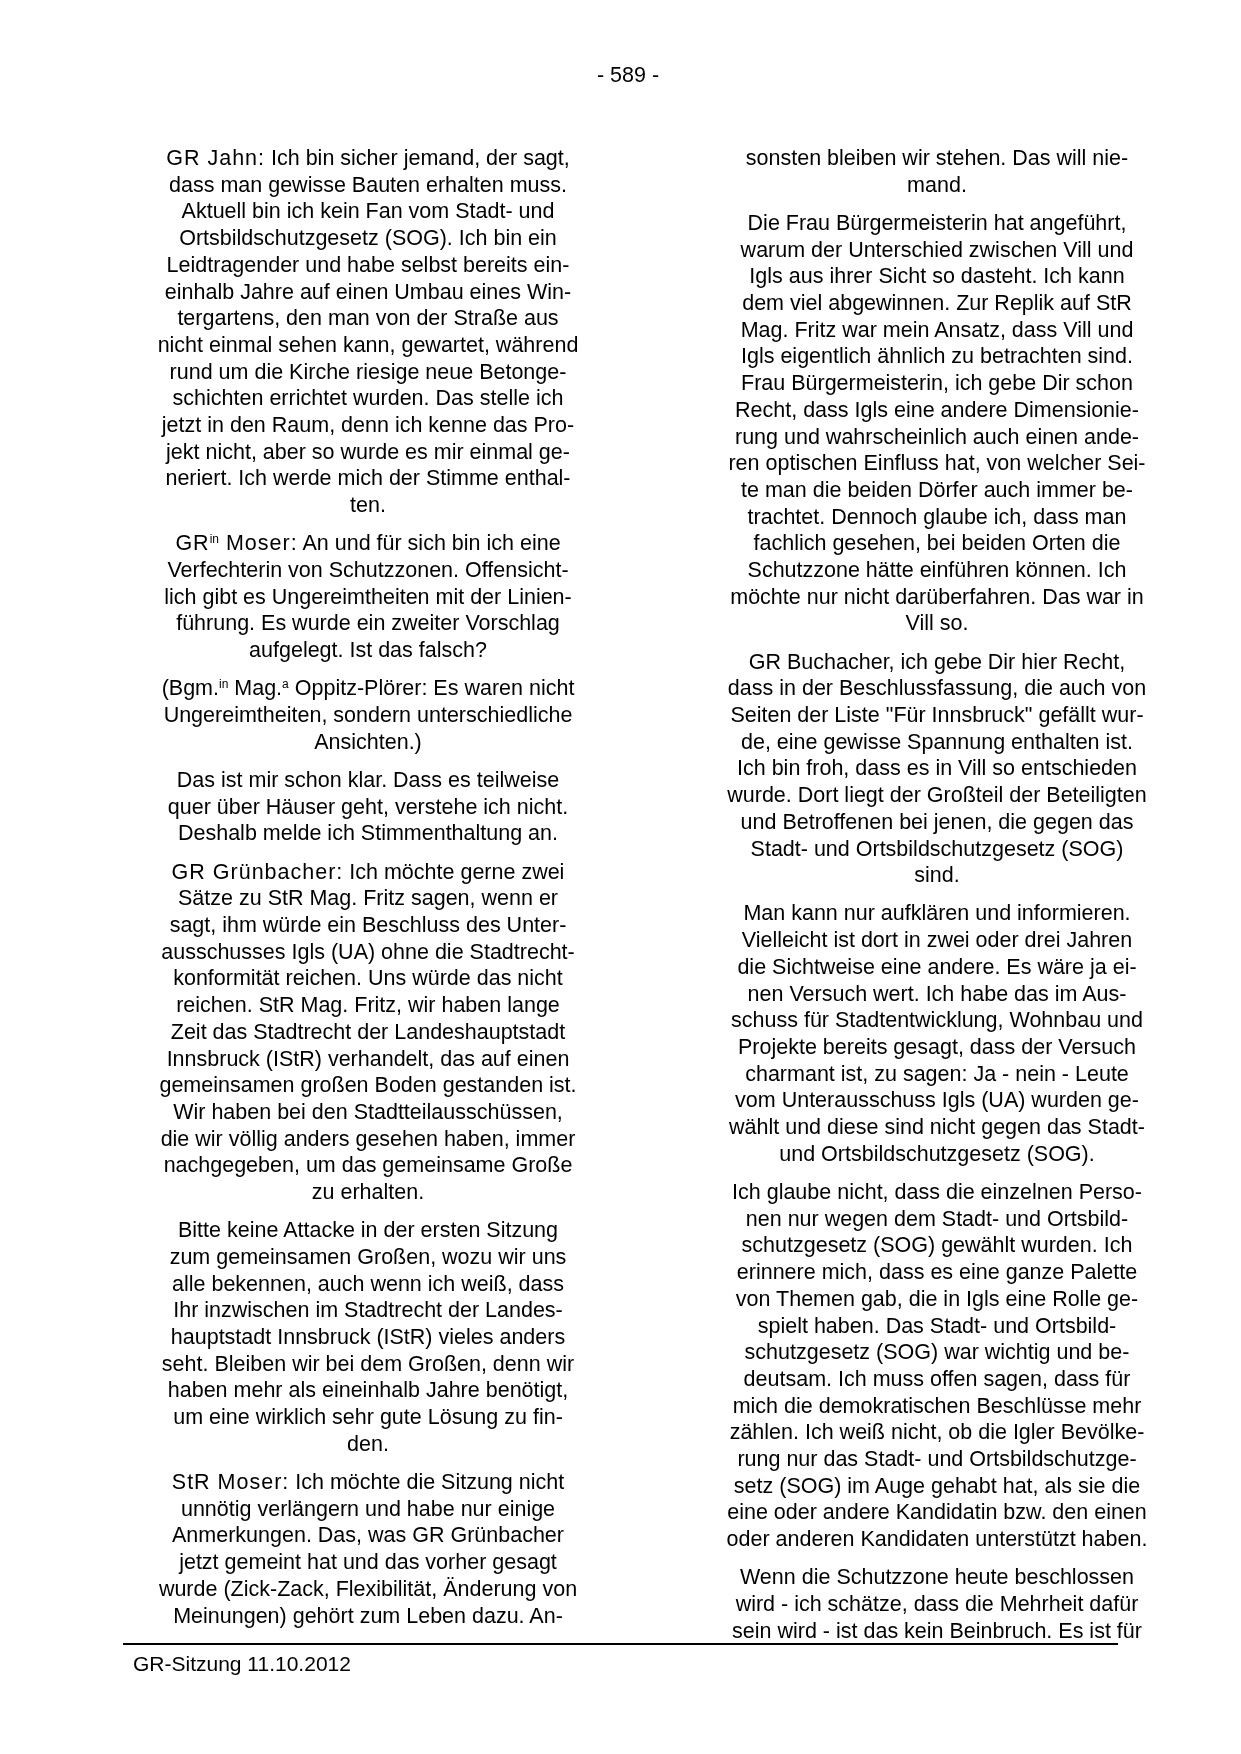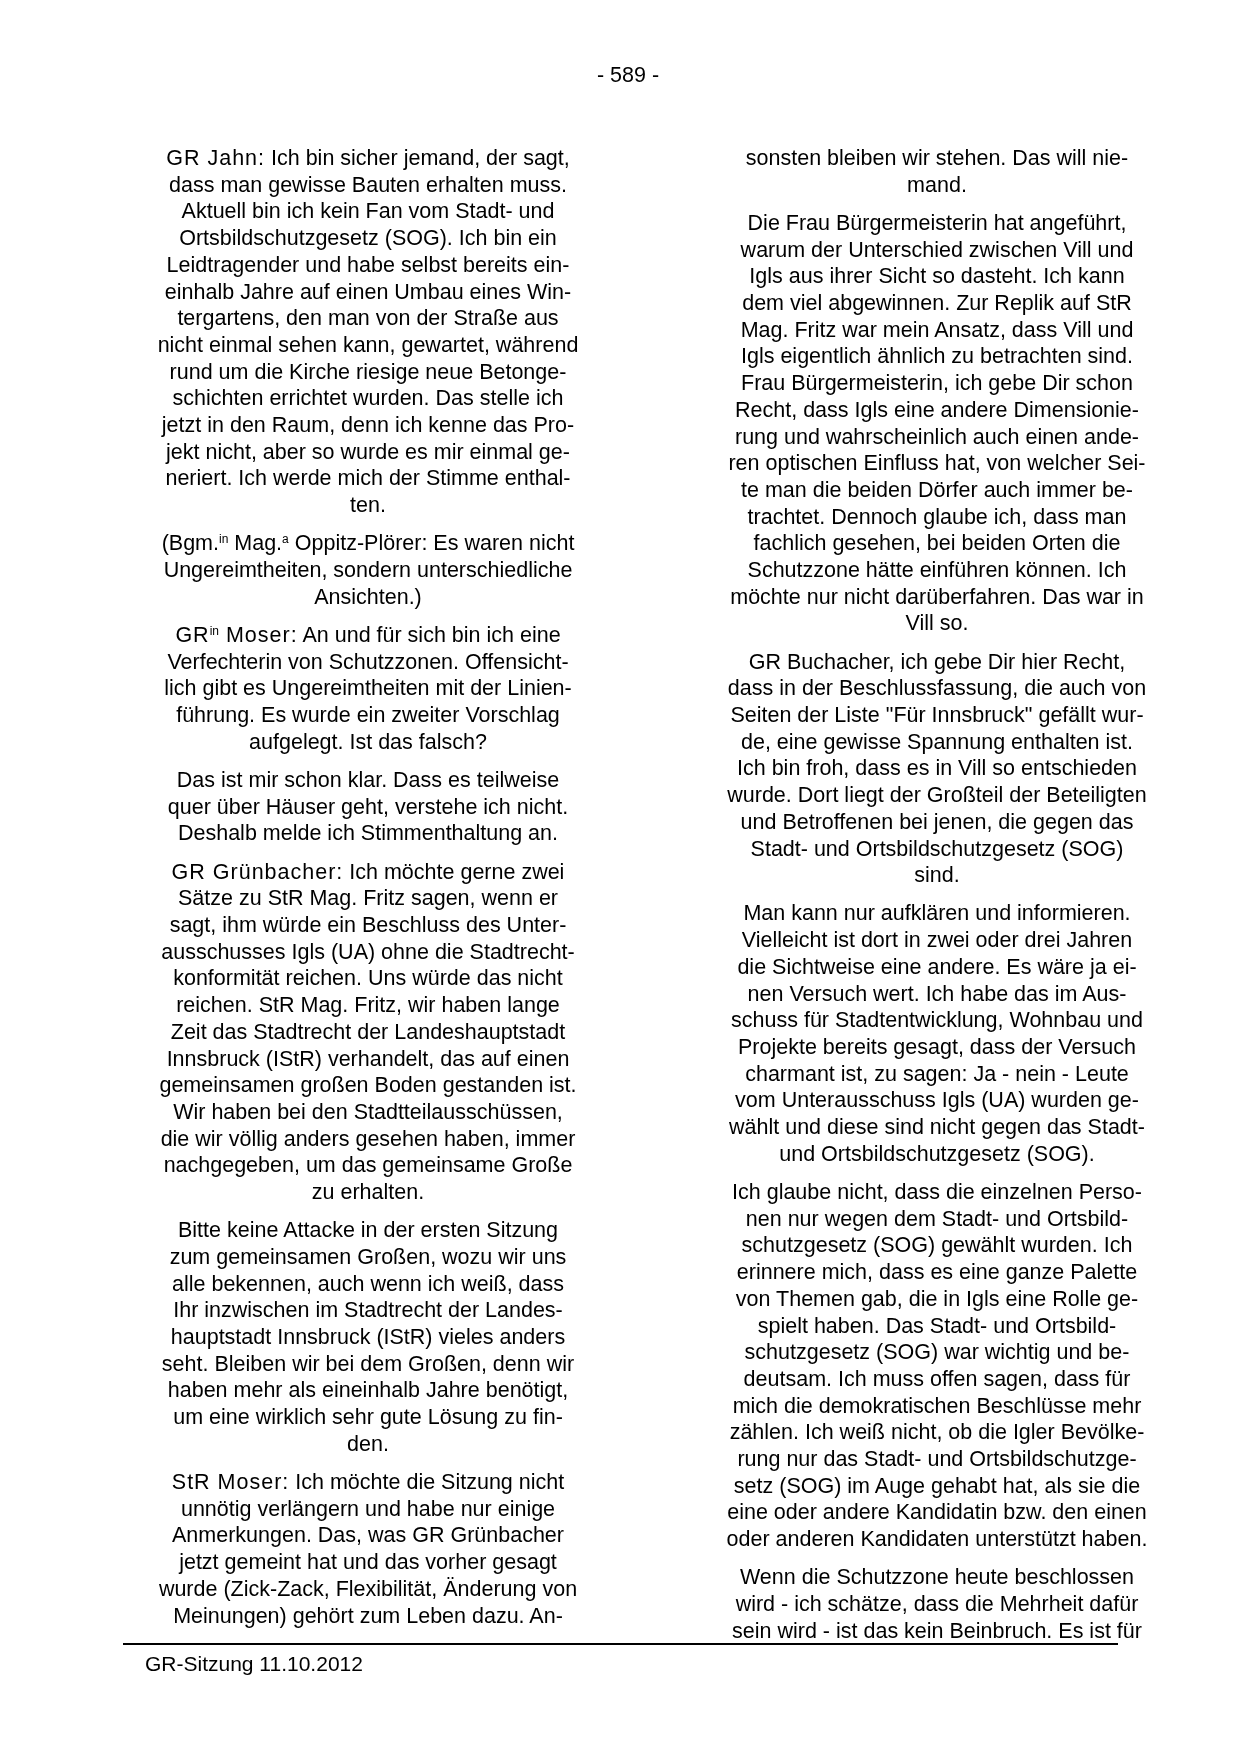--- a/index.html
+++ b/index.html
@@ -40,32 +40,31 @@
   .footer-rule {
     position: absolute;
     left: 123px; top: 1643px;
     width: 995px; height: 0;
     border-top: 2px solid #000;
   }
   .footer-label {
     position: absolute;
     left: 133px; top: 1652px;
     font-size: 21px;
-    margin-left: 12px;
   }
 </style>
 </head>
 <body>
 
 <div class="page-number">- 589 -</div>
 
 <div class="col col-left">
     <p class="para"><span class="speaker">GR Jahn:</span> Ich bin sicher jemand, der sagt,<br>dass man gewisse Bauten erhalten muss.<br>Aktuell bin ich kein Fan vom Stadt- und<br>Ortsbildschutzgesetz (SOG). Ich bin ein<br>Leidtragender und habe selbst bereits ein-<br>einhalb Jahre auf einen Umbau eines Win-<br>tergartens, den man von der Straße aus<br>nicht einmal sehen kann, gewartet, während<br>rund um die Kirche riesige neue Betonge-<br>schichten errichtet wurden. Das stelle ich<br>jetzt in den Raum, denn ich kenne das Pro-<br>jekt nicht, aber so wurde es mir einmal ge-<br>neriert. Ich werde mich der Stimme enthal-<br>ten.</p>
+    <p class="para"><span class="speaker">GR<sup>in</sup> Moser:</span> An und für sich bin ich eine<br>Verfechterin von Schutzzonen. Offensicht-<br>lich gibt es Ungereimtheiten mit der Linien-<br>führung. Es wurde ein zweiter Vorschlag<br>aufgelegt. Ist das falsch?</p>
     <p class="para">(Bgm.<sup>in</sup> Mag.<sup>a</sup> Oppitz-Plörer: Es waren nicht<br>Ungereimtheiten, sondern unterschiedliche<br>Ansichten.)</p>
-    <p class="para"><span class="speaker">GR<sup>in</sup> Moser:</span> An und für sich bin ich eine<br>Verfechterin von Schutzzonen. Offensicht-<br>lich gibt es Ungereimtheiten mit der Linien-<br>führung. Es wurde ein zweiter Vorschlag<br>aufgelegt. Ist das falsch?</p>
     <p class="para">Das ist mir schon klar. Dass es teilweise<br>quer über Häuser geht, verstehe ich nicht.<br>Deshalb melde ich Stimmenthaltung an.</p>
     <p class="para"><span class="speaker">GR Grünbacher:</span> Ich möchte gerne zwei<br>Sätze zu StR Mag. Fritz sagen, wenn er<br>sagt, ihm würde ein Beschluss des Unter-<br>ausschusses Igls (UA) ohne die Stadtrecht-<br>konformität reichen. Uns würde das nicht<br>reichen. StR Mag. Fritz, wir haben lange<br>Zeit das Stadtrecht der Landeshauptstadt<br>Innsbruck (IStR) verhandelt, das auf einen<br>gemeinsamen großen Boden gestanden ist.<br>Wir haben bei den Stadtteilausschüssen,<br>die wir völlig anders gesehen haben, immer<br>nachgegeben, um das gemeinsame Große<br>zu erhalten.</p>
     <p class="para">Bitte keine Attacke in der ersten Sitzung<br>zum gemeinsamen Großen, wozu wir uns<br>alle bekennen, auch wenn ich weiß, dass<br>Ihr inzwischen im Stadtrecht der Landes-<br>hauptstadt Innsbruck (IStR) vieles anders<br>seht. Bleiben wir bei dem Großen, denn wir<br>haben mehr als eineinhalb Jahre benötigt,<br>um eine wirklich sehr gute Lösung zu fin-<br>den.</p>
     <p class="para"><span class="speaker">StR Moser:</span> Ich möchte die Sitzung nicht<br>unnötig verlängern und habe nur einige<br>Anmerkungen. Das, was GR Grünbacher<br>jetzt gemeint hat und das vorher gesagt<br>wurde (Zick-Zack, Flexibilität, Änderung von<br>Meinungen) gehört zum Leben dazu. An-</p>
   </div>
 
 <div class="col col-right">
     <p class="para">sonsten bleiben wir stehen. Das will nie-<br>mand.</p>
     <p class="para">Die Frau Bürgermeisterin hat angeführt,<br>warum der Unterschied zwischen Vill und<br>Igls aus ihrer Sicht so dasteht. Ich kann<br>dem viel abgewinnen. Zur Replik auf StR<br>Mag. Fritz war mein Ansatz, dass Vill und<br>Igls eigentlich ähnlich zu betrachten sind.<br>Frau Bürgermeisterin, ich gebe Dir schon<br>Recht, dass Igls eine andere Dimensionie-<br>rung und wahrscheinlich auch einen ande-<br>ren optischen Einfluss hat, von welcher Sei-<br>te man die beiden Dörfer auch immer be-<br>trachtet. Dennoch glaube ich, dass man<br>fachlich gesehen, bei beiden Orten die<br>Schutzzone hätte einführen können. Ich<br>möchte nur nicht darüberfahren. Das war in<br>Vill so.</p>
     <p class="para">GR Buchacher, ich gebe Dir hier Recht,<br>dass in der Beschlussfassung, die auch von<br>Seiten der Liste "Für Innsbruck" gefällt wur-<br>de, eine gewisse Spannung enthalten ist.<br>Ich bin froh, dass es in Vill so entschieden<br>wurde. Dort liegt der Großteil der Beteiligten<br>und Betroffenen bei jenen, die gegen das<br>Stadt- und Ortsbildschutzgesetz (SOG)<br>sind.</p>

